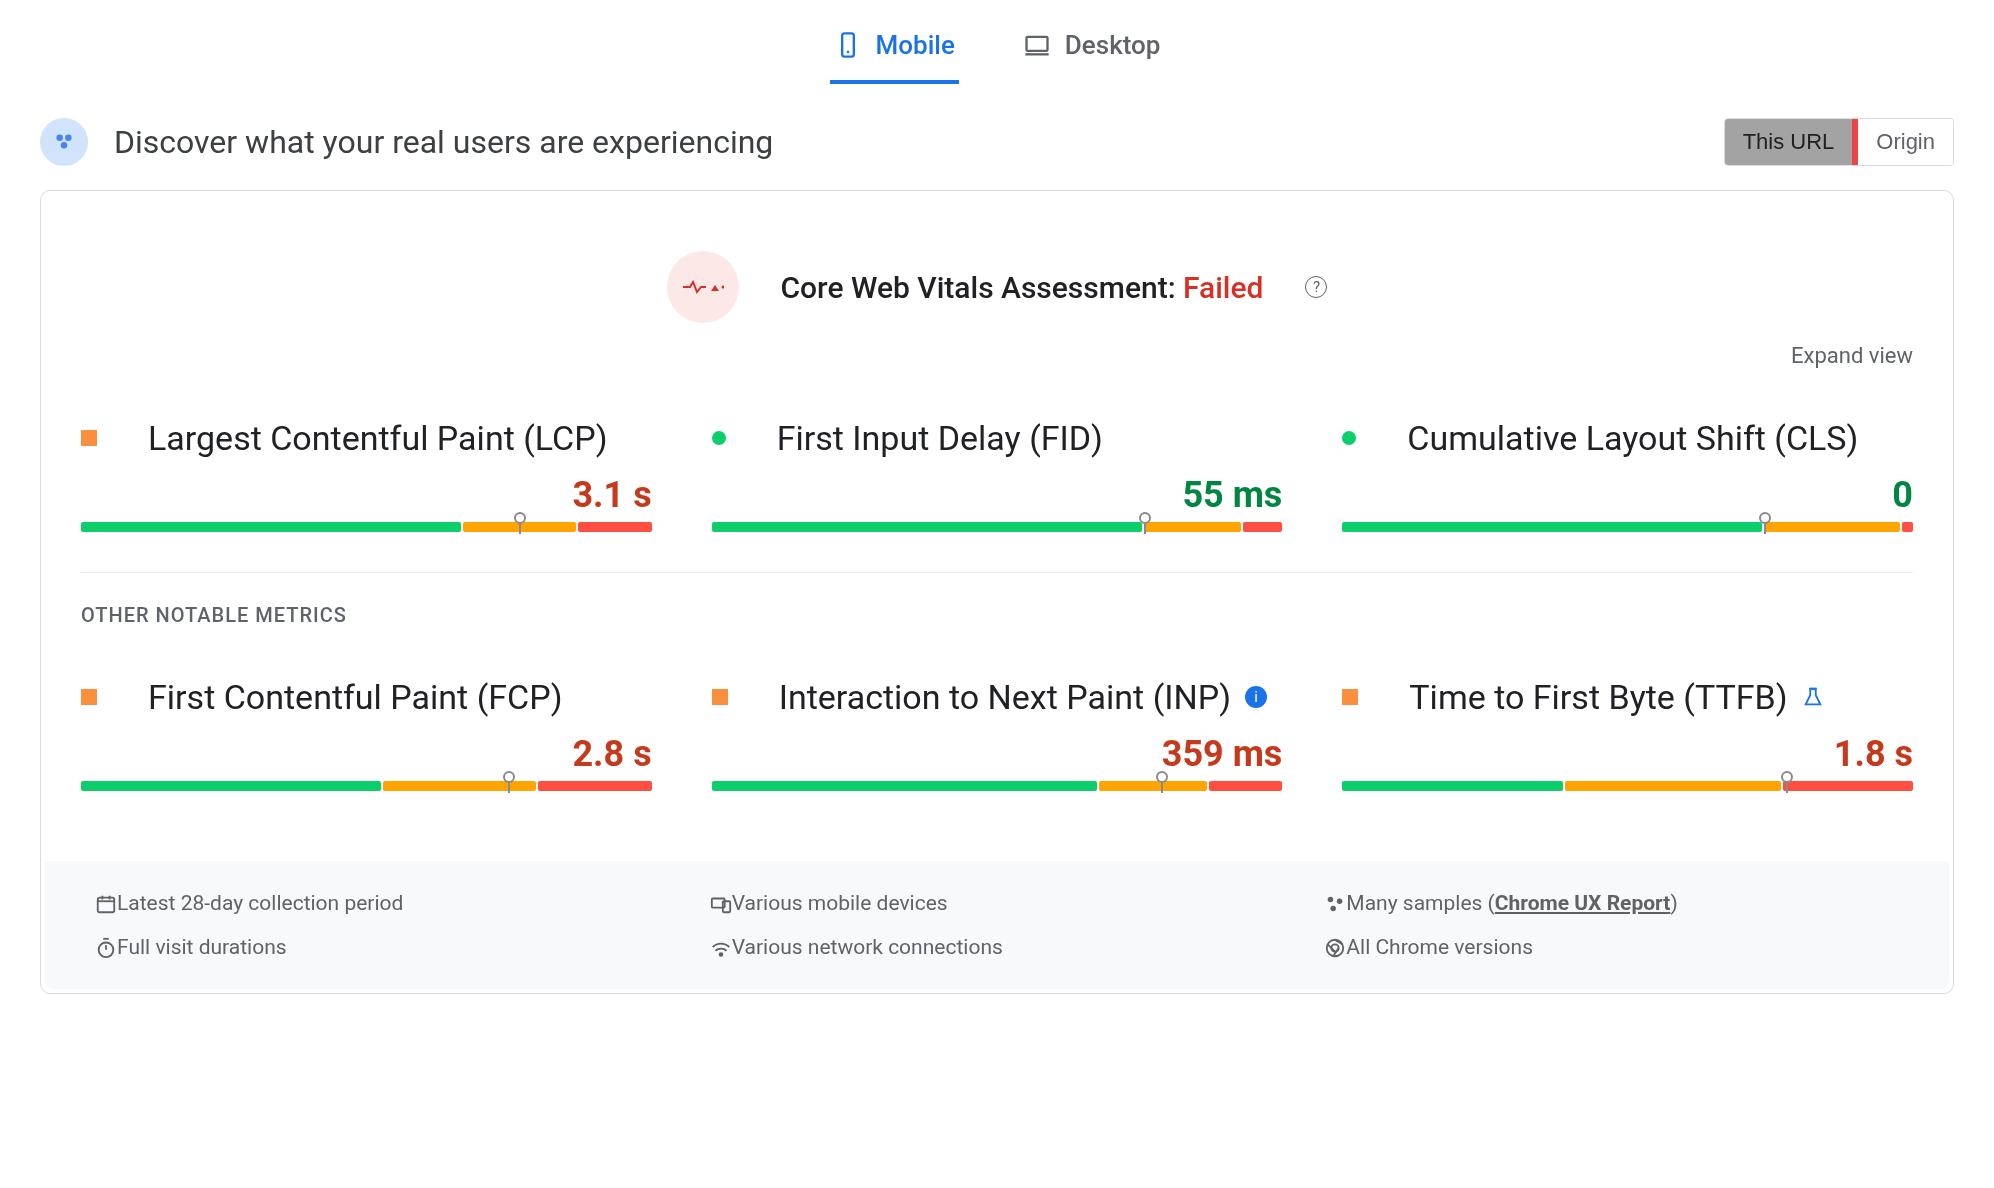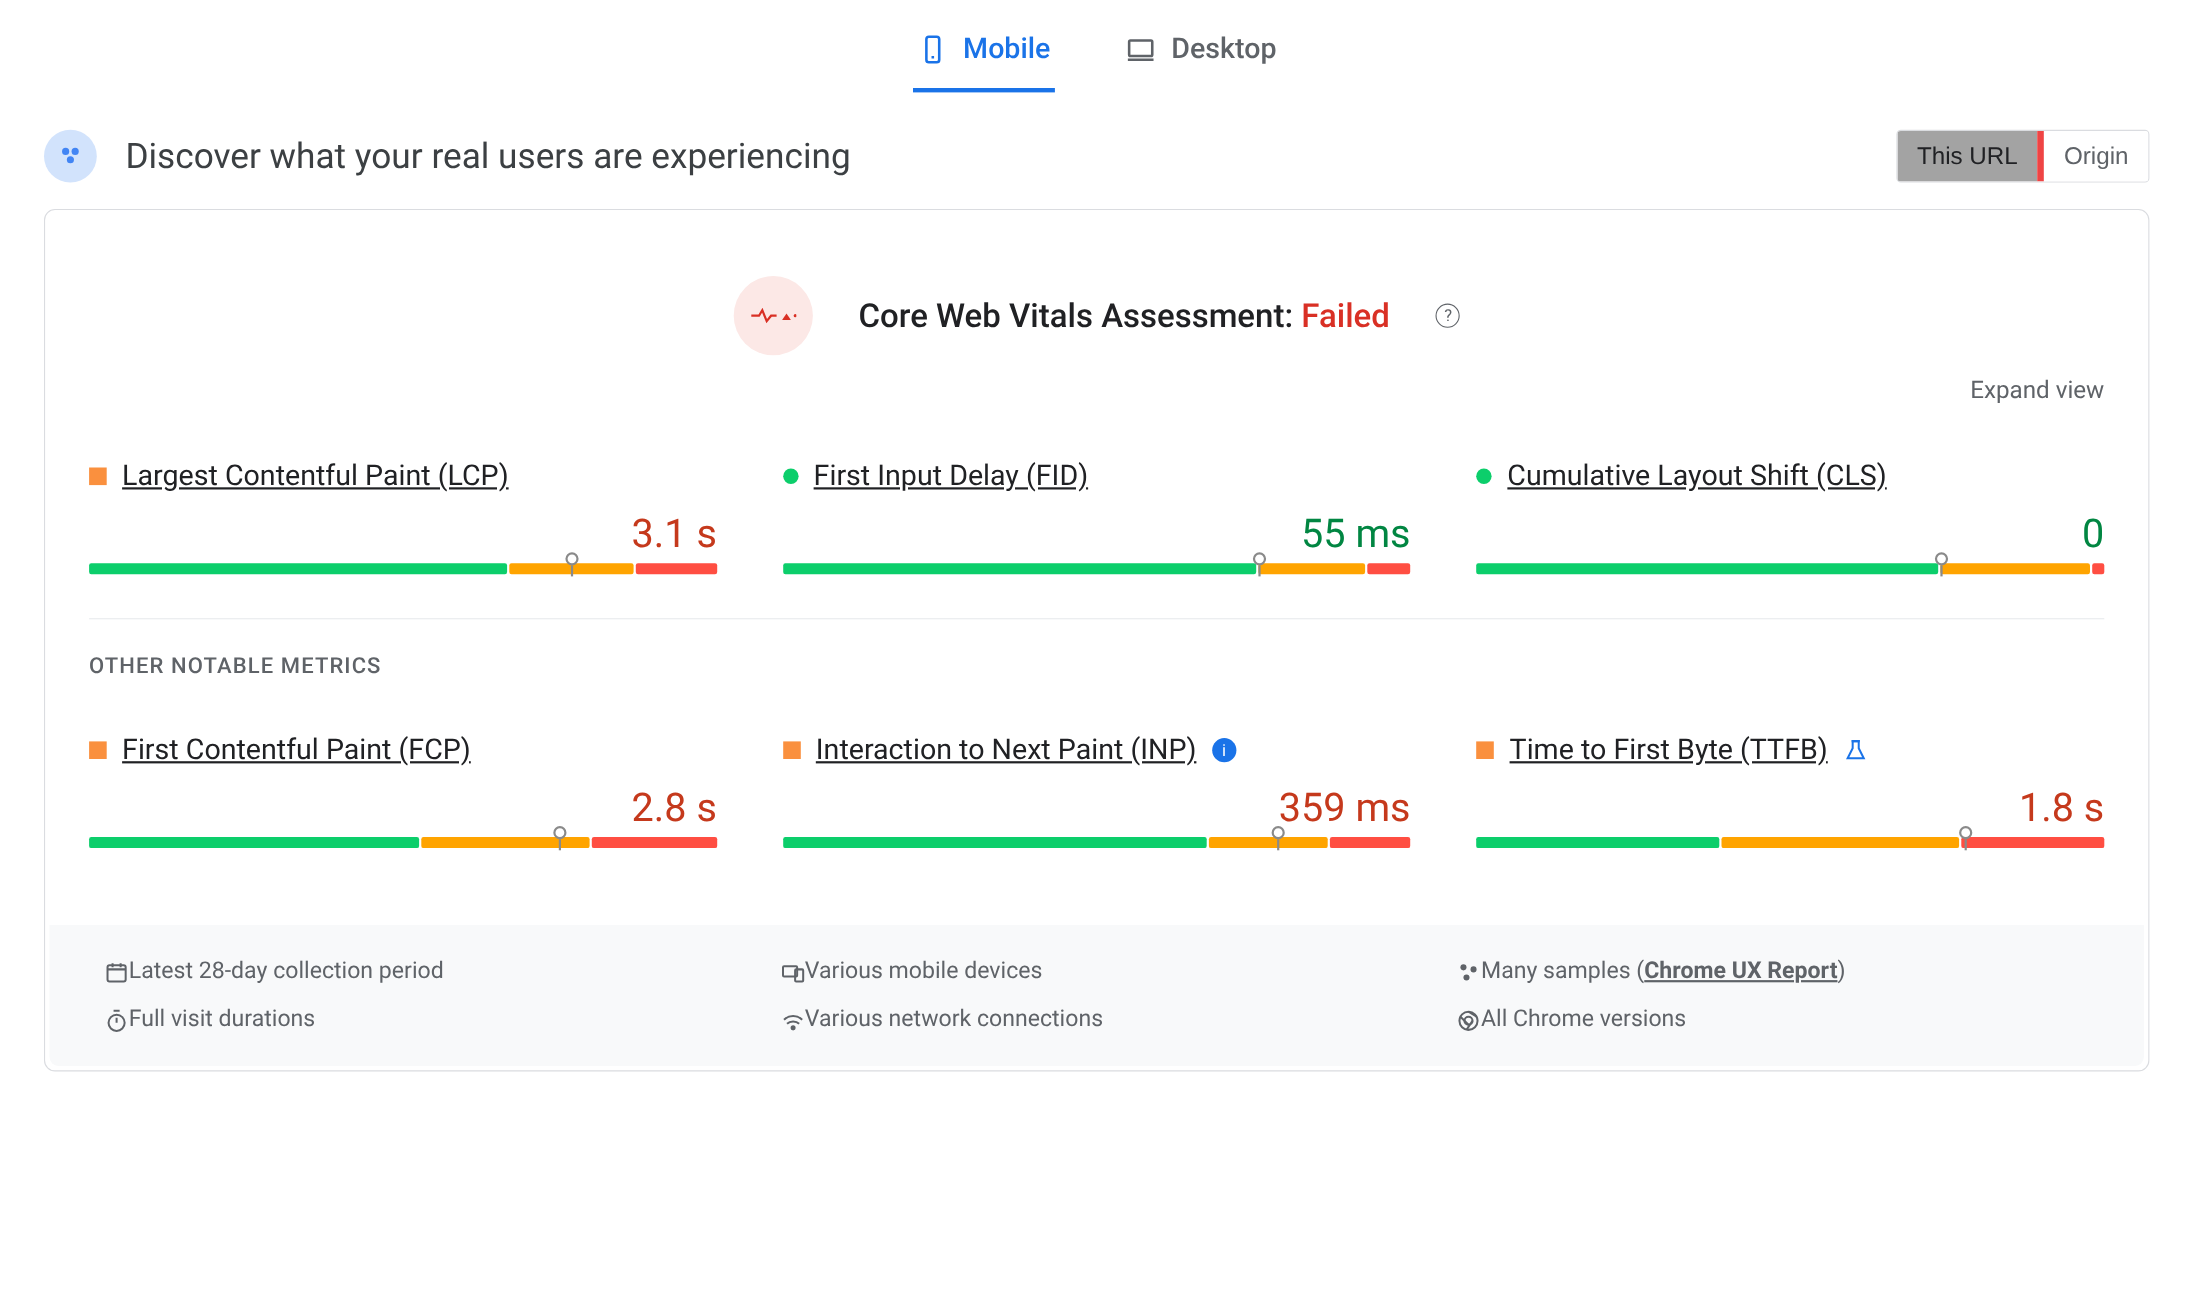--- a/index.html
+++ b/index.html
@@ -31,24 +31,24 @@
 .expand-link { font-size: 22px; color: #5f6368; cursor: pointer; }
 
 .metrics-grid { display: grid; grid-template-columns: repeat(3, 1fr); gap: 60px; padding: 50px 40px 40px; }
 .metric { }
 .metric-head { display: flex; align-items: center; gap: 14px; }
 .dot { width: 16px; height: 16px; }
 .dot.square { border-radius: 0; }
 .dot.circle { width: 14px; height: 14px; border-radius: 50%; }
 .dot.orange { background: #fa903e; }
 .dot.green { background: #0cce6b; }
-.metric-name { font-size: 26px; text-decoration: underline; color: #202124; cursor: pointer; }
+.metric-name { font-size: 34px; color: #202124; cursor: pointer; margin-left: 37px; }
 .info-icon { width: 22px; height: 22px; border-radius: 50%; background: #1a73e8; color: #fff; display: inline-flex; align-items: center; justify-content: center; font-size: 15px; }
 .flask-icon { color: #1a73e8; }
-.metric-value { text-align: right; font-size: 36px; font-weight: 400; margin: 16px 0 6px; }
+.metric-value { text-align: right; font-size: 36px; font-weight: 700; margin: 16px 0 6px; }
 .metric-value.orange { color: #c5391c; }
 .metric-value.green { color: #018642; }
 .bar-wrap { position: relative; height: 10px; display: flex; gap: 2px; }
 .seg { height: 10px; border-radius: 2px; }
 .seg.g { background: #0cce6b; }
 .seg.o { background: #ffa400; }
 .seg.r { background: #ff4e42; }
 .pin { position: absolute; top: -10px; width: 12px; height: 12px; background: #fff; border: 2px solid #8a8a8a; border-radius: 50%; transform: translateX(-50%); }
 .pin::after { content: ''; position: absolute; top: 10px; left: 50%; width: 2px; height: 10px; background: #8a8a8a; transform: translateX(-50%); }
 

